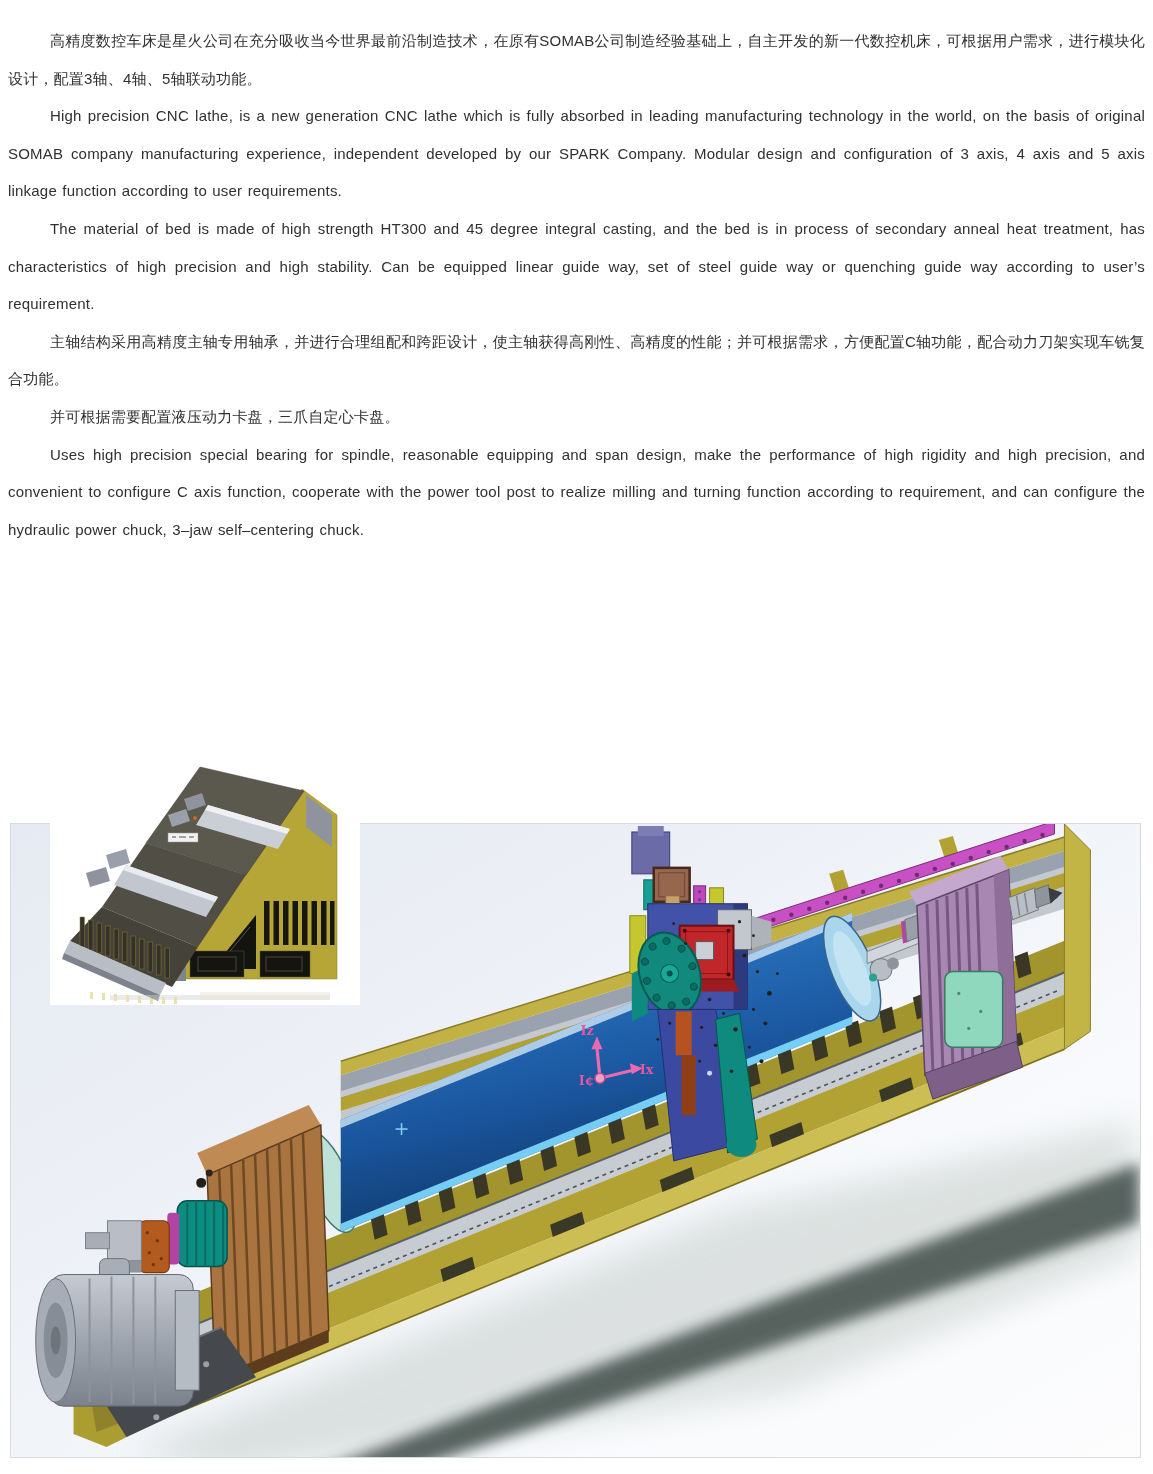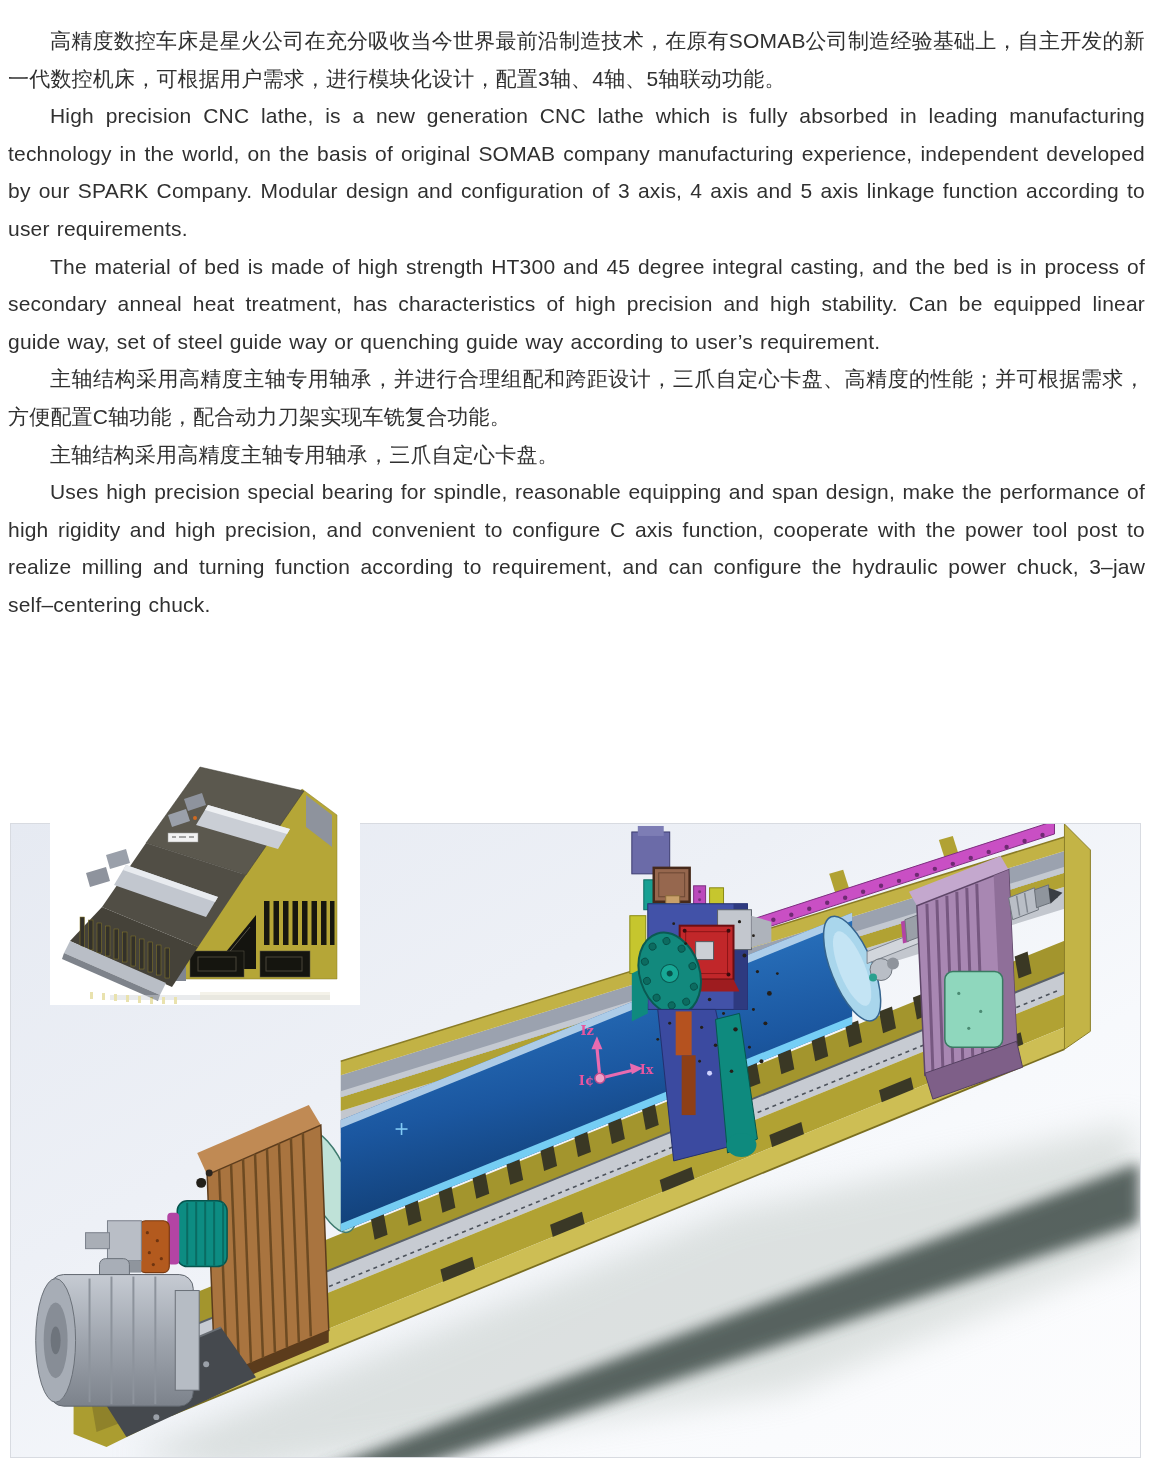--- a/index.html
+++ b/index.html
@@ -1,38 +1,38 @@
 <!DOCTYPE html>
 <html><head>
 <meta charset="utf-8">
 <style>
   html,body{margin:0;padding:0;background:#ffffff;}
   body{width:1153px;height:1474px;position:relative;overflow:hidden;
        font-family:"Liberation Sans","DejaVu Sans",sans-serif;color:#303030;}
   .text-block{position:absolute;left:0;top:0;width:1153px;padding:22px 8px 0 8px;box-sizing:border-box;}
-  .text-block p{margin:0;font-size:21px;line-height:37.6px;text-align:justify;text-indent:42px;
+  .text-block p{margin:0;font-size:15px;line-height:37.6px;text-align:justify;text-indent:42px;
                 letter-spacing:.2px;word-spacing:1px;}
   .figure-panel{position:absolute;left:10px;top:823px;width:1131px;height:635px;
                 border:1px solid #d8dbe1;box-sizing:border-box;
                 background:linear-gradient(150deg,#e6eaf2 0%,#edf0f6 35%,#f7f9fc 65%,#fdfdfe 100%);}
   .figure-panel svg{display:block;width:100%;height:100%;}
   .bed-inset{position:absolute;left:50px;top:755px;width:310px;height:250px;background:#ffffff;}
   .bed-inset svg{display:block;width:100%;height:100%;}
 </style>
 </head>
 <body>
 
 <main>
 
   <section class="text-block">
     <p>高精度数控车床是星火公司在充分吸收当今世界最前沿制造技术，在原有SOMAB公司制造经验基础上，自主开发的新一代数控机床，可根据用户需求，进行模块化设计，配置3轴、4轴、5轴联动功能。</p>
     <p>High precision CNC lathe, is a new generation CNC lathe which is fully absorbed in leading manufacturing technology in the world, on the basis of original SOMAB company manufacturing experience, independent developed by our SPARK Company. Modular design and configuration of 3 axis, 4 axis and 5 axis linkage function according to user requirements.</p>
     <p>The material of bed is made of high strength HT300 and 45 degree integral casting, and the bed is in process of secondary anneal heat treatment, has characteristics of high precision and high stability. Can be equipped linear guide way, set of steel guide way or quenching guide way according to user’s requirement.</p>
-    <p>主轴结构采用高精度主轴专用轴承，并进行合理组配和跨距设计，三爪自定心卡盘、高精度的性能；并可根据需求，方便配置C轴功能，配合动力刀架实现车铣复合功能。</p>
-    <p>主轴结构采用高精度主轴专用轴承，三爪自定心卡盘。</p>
+    <p>主轴结构采用高精度主轴专用轴承，并进行合理组配和跨距设计，使主轴获得高刚性、高精度的性能；并可根据需求，方便配置C轴功能，配合动力刀架实现车铣复合功能。</p>
+    <p>并可根据需要配置液压动力卡盘，三爪自定心卡盘。</p>
     <p>Uses high precision special bearing for spindle, reasonable equipping and span design, make the performance of high rigidity and high precision, and convenient to configure C axis function, cooperate with the power tool post to realize milling and turning function according to requirement, and can configure the hydraulic power chuck, 3–jaw self–centering chuck.</p>
   </section>
 
   <figure class="figure-panel" style="margin:0">
     <svg viewBox="0 0 1131 635">
       <defs>
         <linearGradient id="cylGrad" x1="0" y1="0" x2="0.38" y2="1">
           <stop offset="0" stop-color="#79b8e8"></stop>
           <stop offset="0.28" stop-color="#2a74c0"></stop>
           <stop offset="0.62" stop-color="#1b57a0"></stop>

